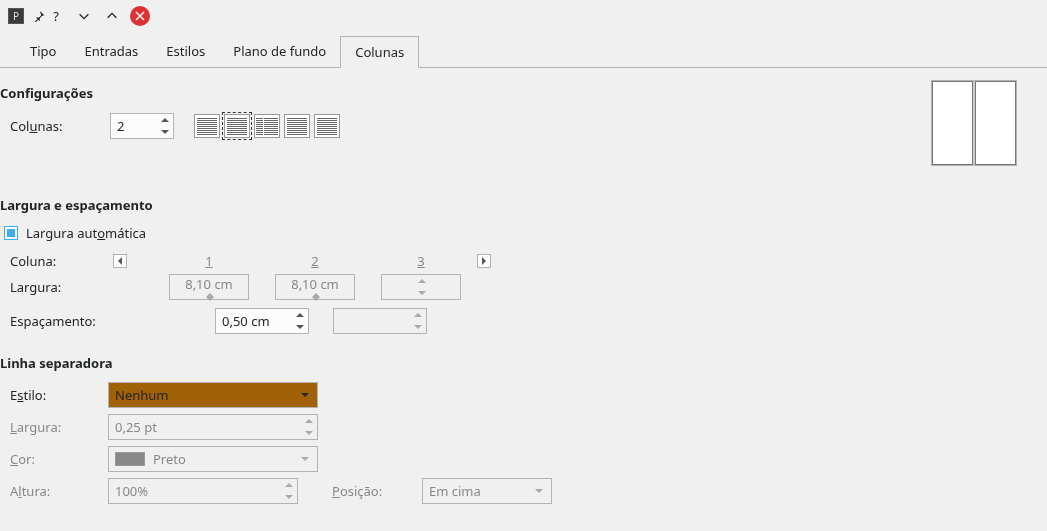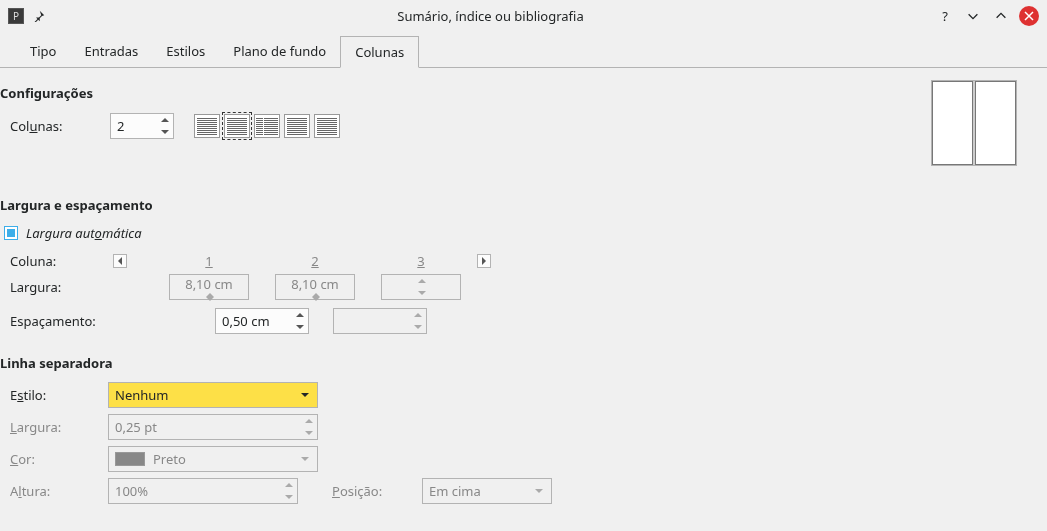--- a/index.html
+++ b/index.html
@@ -30,21 +30,21 @@
   .spin .spin-val { flex: 1; padding: 0 6px; text-align: left; }
   .spin .steppers { width: 18px; height: 100%; display: flex; flex-direction: column; border-left: 1px solid transparent; }
   .spin .steppers .step { flex: 1; display: flex; align-items: center; justify-content: center; cursor: pointer; }
   .spin.disabled .steppers .step { cursor: default; }
   .tri-up, .tri-down { width: 0; height: 0; border-left: 4px solid transparent; border-right: 4px solid transparent; }
   .tri-up { border-bottom: 4px solid #555; }
   .tri-down { border-top: 4px solid #555; }
   .spin.disabled .tri-up { border-bottom-color: #aaa; }
   .spin.disabled .tri-down { border-top-color: #aaa; }
 
-  .select { display: flex; align-items: center; border: 1px solid #b3b3b3; background: #fde047; height: 26px; padding: 0 6px; cursor: pointer; }
+  .select { display: flex; align-items: center; border: 1px solid #b3b3b3; background: #a16207; height: 26px; padding: 0 6px; cursor: pointer; }
   .select.disabled { background: #f0f0f0; color: #888; cursor: default; }
   .select .sel-val { flex: 1; }
   .select .sel-arrow { width: 12px; display: flex; align-items: center; justify-content: center; }
   .select .swatch { width: 30px; height: 14px; background: #888; margin-right: 8px; border: 1px solid #999; }
 
   .col-presets { display: flex; gap: 4px; margin-left: 20px; }
   .preset { width: 26px; height: 24px; border: 1px solid #999; background: #fff; cursor: pointer; position: relative; }
   .preset.selected { outline: 1px dashed #333; outline-offset: 1px; }
   .preset .bar { position: absolute; top: 2px; bottom: 2px; background: repeating-linear-gradient(0deg, #666 0 1px, transparent 1px 2px); }
   .preset.one .bar { left: 2px; right: 2px; }
@@ -55,21 +55,21 @@
   .preset.three .b3 { right: 1px; width: 7px; }
   .preset.leftwide .b1 { left: 2px; width: 14px; }
   .preset.leftwide .b2 { right: 2px; width: 6px; }
   .preset.rightwide .b1 { left: 2px; width: 6px; }
   .preset.rightwide .b2 { right: 2px; width: 14px; }
 
   .preview { position: absolute; top: 12px; right: 30px; width: 86px; height: 86px; border: 1px solid #b3b3b3; background: #fff; display: flex; }
   .preview .page { flex: 1; border: 1px solid #777; margin: 0; background: #fff; }
   .preview .gap { width: 2px; background: #ccc; }
 
-  .check-row { display: flex; align-items: center; gap: 8px; margin: 4px 0 10px 4px; font-style: italic; }
+  .check-row { display: flex; align-items: center; gap: 8px; margin: 4px 0 10px 4px; }
   .checkbox { width: 14px; height: 14px; border: 1px solid #3daee9; display: flex; align-items: center; justify-content: center; background: #fff; cursor: pointer; }
   .checkbox .inner { width: 8px; height: 8px; background: #3daee9; }
 
   .col-header-row { display: flex; align-items: center; margin: 4px 0; }
   .col-header-row .nav { width: 14px; height: 14px; border: 1px solid #b3b3b3; display: flex; align-items: center; justify-content: center; cursor: pointer; background: #fcfcfc; }
   .col-num { width: 106px; text-align: center; color: #888; text-decoration: underline; }
 
   .width-row { display: flex; align-items: center; }
   .width-cell { width: 106px; display: flex; justify-content: center; }
   .width-cell .spin { width: 80px; flex-direction: column; }
@@ -90,21 +90,20 @@
 
 <div class="titlebar">
   <div class="left">
     <div class="app-icon">P</div>
     <div class="pin-icon">
       <svg viewBox="0 0 16 16" width="12" height="12">
           <path d="M9 1l6 6-3 1-3 3 0 4-2-2-4 4-1-1 4-4-2-2 4 0 3-3z" fill="#232627"></path>
         </svg>
     </div>
   </div>
-  <div class="title">Sumário, índice ou bibliografia</div>
   <div class="right">
     <div class="tb-btn">?</div>
     <div class="tb-btn">
       <svg viewBox="0 0 16 16" width="14" height="14">
           <path d="M3 6l5 5 5-5" fill="none" stroke="#232627" stroke-width="1.5"></path>
         </svg>
     </div>
     <div class="tb-btn">
       <svg viewBox="0 0 16 16" width="14" height="14">
           <path d="M3 10l5-5 5 5" fill="none" stroke="#232627" stroke-width="1.5"></path>

